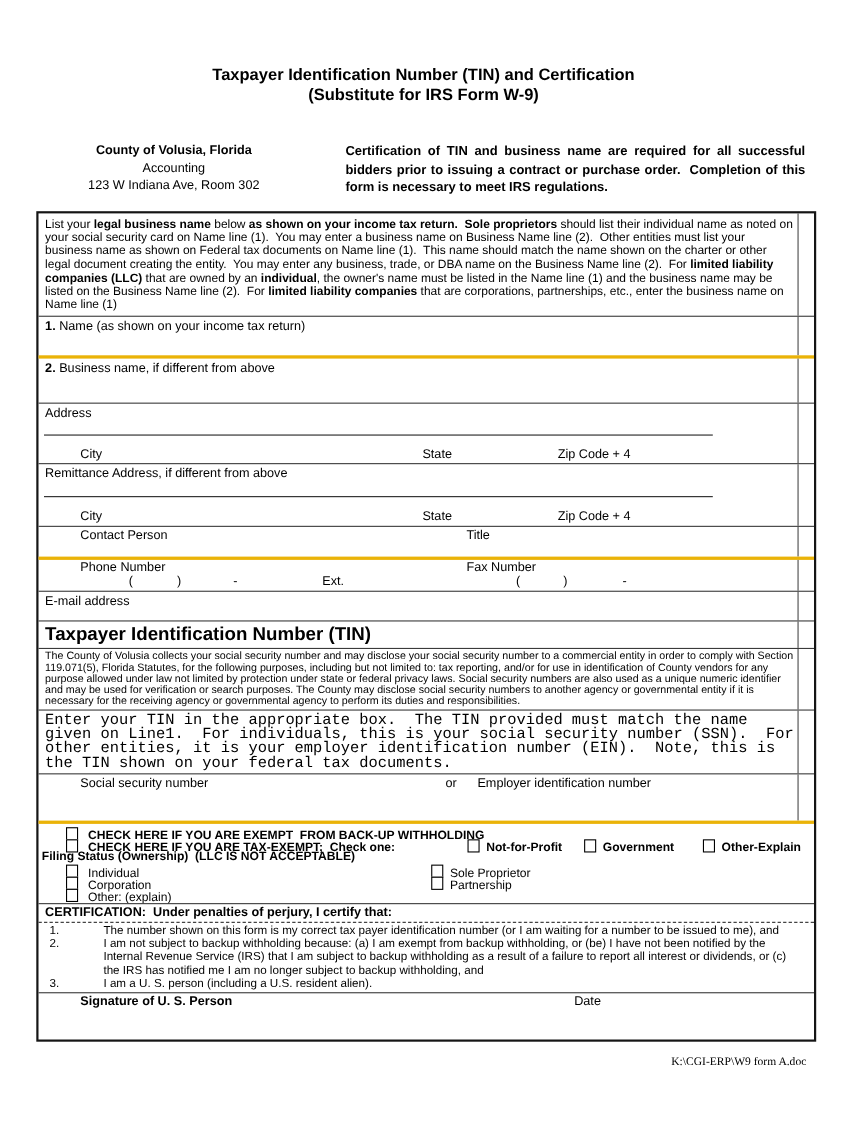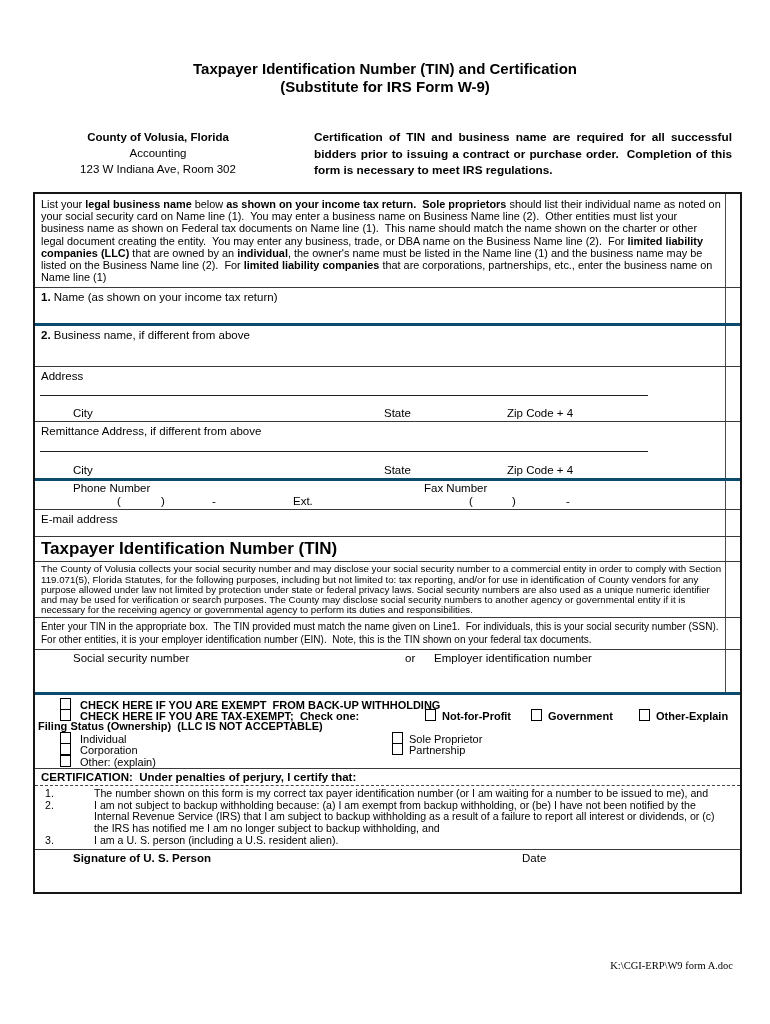--- a/index.html
+++ b/index.html
@@ -8,34 +8,34 @@
   .pre{white-space:pre-wrap;}
   .b{font-weight:bold;}
   .page-title{padding-top:60px;text-align:center;font-weight:bold;font-size:15px;line-height:17.5px;}
   .head-cols{display:flex;margin:34px 38px 0 52px;}
   .agency{width:212px;text-align:center;font-size:11.5px;line-height:16px;}
   .agency-name{font-weight:bold;}
   .notice{flex:1;margin-left:50px;font-weight:bold;font-size:11.8px;line-height:16.5px;text-align:justify;}
   .box{position:absolute;left:33px;top:192px;width:705px;border:2px solid #151515;}
   .row{position:relative;font-size:11.5px;border-top:1.5px solid #3a3a3a;}
   .row.first{border-top:none;}
-  .row.thick{border-top:3px solid #0c4a6e;}
+  .row.thick{border-top:3px solid #eab308;}
   .row.nobord{border-top:none;}
   
   .dr::after{content:"";position:absolute;top:0;bottom:0;right:14px;width:1px;background:#4a4a4a;}
   .intro{padding:4px 18px 4px 6px;font-size:10.9px;line-height:12.2px;}
   .fieldnum{font-weight:bold;}
   .rowpad{padding:3px 6px 0 6px;}
   .abs{position:absolute;margin-left:32px;}
   .fill-line{position:absolute;left:5px;width:608px;border-bottom:1px solid #222;height:1px;}
   .cb{display:inline-block;width:9px;height:10px;border:1.4px solid #000;margin-right:6px;
       vertical-align:-1px;background:#fff;}
   .tin-hdr{padding:2px 6px;font-size:17px;font-weight:bold;}
   .privacy{padding:2px 16px 2px 6px;font-size:9.7px;line-height:10.2px;}
-  .enter{padding:3px 14px 2px 6px;font-size:10px;line-height:12.8px;}
+  .enter{padding:3px 14px 2px 6px;font-size:14px;line-height:12.8px;font-family:Liberation Mono, monospace;}
   .checks{padding:3px 0 2px 0;font-size:11px;line-height:11.3px;}
   .checkline{position:relative;height:11.3px;padding-left:25px;font-weight:bold;}
   .filinghead{padding-left:3px;font-weight:bold;height:11.3px;}
   .optcol2{position:absolute;left:357px;top:0;}
   .cert-hdr{padding:2px 6px;font-size:11.5px;font-weight:bold;border-bottom:1px dashed #444;}
   .items{padding:2px 8px 2px 0;}
   .item{display:flex;font-size:10.6px;line-height:11.8px;}
   .item .num{width:49px;padding-left:10px;flex:none;}
   .input-area{background:transparent;}
   .footer{position:absolute;right:37px;top:960px;font-family:"Liberation Serif",serif;font-size:10.5px;}
@@ -84,20 +84,26 @@
     </div>
 
     <div class="row dr rowpad" style="height:53px;">
       <span>Remittance Address, if different from above</span>
       <div class="fill-line" style="top:28px;"></div>
       <span class="abs" style="left:6px;bottom:2px;">City</span>
       <span class="abs" style="left:317px;bottom:2px;">State</span>
       <span class="abs" style="left:440px;bottom:2px;">Zip Code + 4</span>
     </div>
 
+    <div class="row dr" style="height:27px;">
+      <span class="abs" style="left:6px;top:2px;">Contact Person</span>
+      <span class="abs" style="left:357px;top:2px;">Title</span>
+      <div class="abs input-area" style="left:100px;top:0;width:250px;bottom:0;"></div>
+      <div class="abs input-area" style="left:390px;top:0;right:16px;bottom:0;"></div>
+    </div>
 
     <div class="row thick dr" style="height:28px;">
       <span class="abs" style="left:6px;top:1px;">Phone Number</span>
       <span class="abs" style="left:357px;top:1px;">Fax Number</span>
       <span class="abs" style="left:50px;top:14px;">(</span>
       <span class="abs" style="left:94px;top:14px;">)</span>
       <span class="abs" style="left:145px;top:14px;">-</span>
       <span class="abs" style="left:226px;top:14px;">Ext.</span>
       <span class="abs" style="left:402px;top:14px;">(</span>
       <span class="abs" style="left:445px;top:14px;">)</span>

